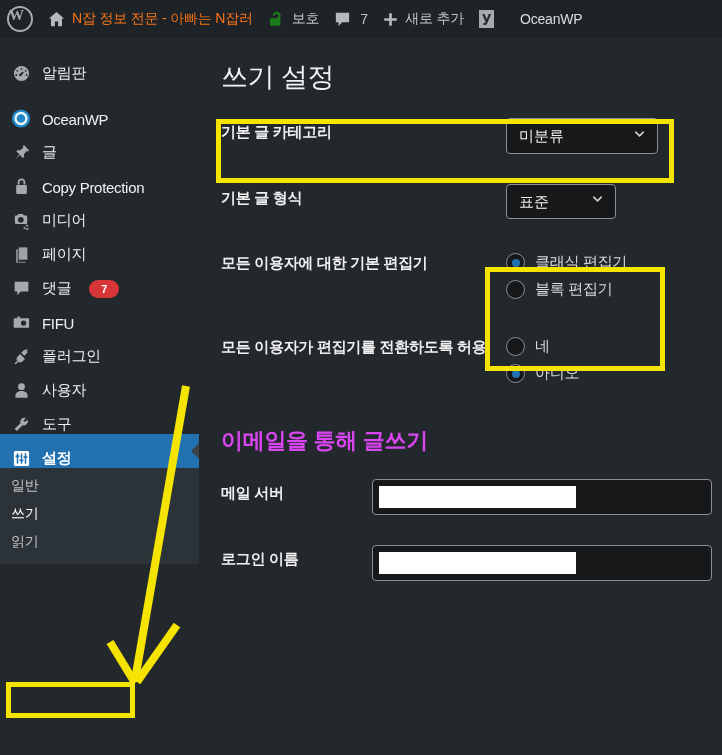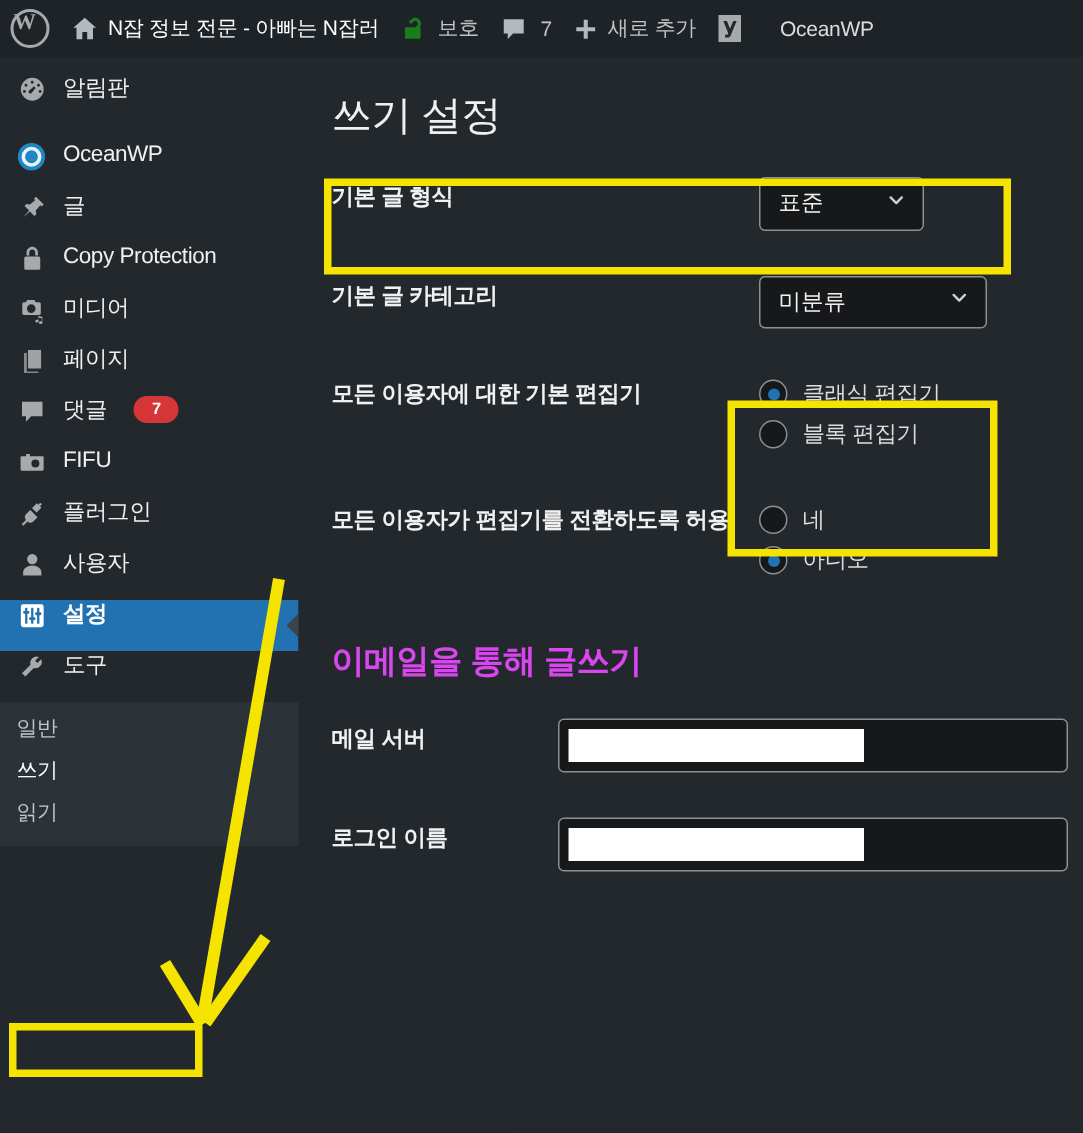--- a/index.html
+++ b/index.html
@@ -12,36 +12,36 @@
   .screen{position:relative;width:722px;height:755px;overflow:hidden;background:#23282d;}
 
   
   .adminbar{
     position:absolute;top:0;left:0;width:722px;height:38px;
     background:#1d2327;display:flex;align-items:center;
     color:#c3c4c7;font-size:14px;white-space:nowrap;
   }
   .ab-item{display:flex;align-items:center;height:38px;padding:0 7px;gap:6px;}
   .ab-label{color:#c3c4c7;font-size:14px;letter-spacing:-.2px;}
-  .ab-label.site{color:#ffffff;}
+  .ab-label.site{color:#f97316;}
   .ab-label.brand{color:#dcdcde;padding-left:10px;}
   .wp-logo{width:22px;height:22px;border-radius:50%;border:2px solid #a7aaad;
       display:flex;align-items:center;justify-content:center;color:#a7aaad;
       font-size:15px;font-weight:bold;font-family:"Liberation Serif",serif;line-height:1;}
   .icon{display:inline-block;vertical-align:middle;}
   .home-ico svg, .cmt-ico svg, .plus-ico svg, .shield-ico svg, .yoast-ico svg{display:block;}
   .count{color:#c3c4c7;font-size:14px;margin-left:2px;}
 
   
   .sidebar{
     position:absolute;left:0;top:38px;width:199px;height:717px;
     background:#23282d;
   }
   .menu-item{
-    position:relative;display:flex;align-items:flex-start;height:34px;
+    position:relative;display:flex;align-items:flex-end;height:34px;
     padding-left:11px;gap:11px;color:#f0f0f1;font-size:15px;
   }
   .menu-item .mlabel{font-size:15px;color:#f0f0f1;letter-spacing:-.3px;}
   .menu-item.sep{margin-top:11px;}
   .menu-item.current{background:#2271b1;color:#fff;}
   .menu-item.current .mlabel{color:#fff;font-weight:600;}
   .menu-item.current:after{
     content:"";position:absolute;right:0;top:50%;transform:translateY(-50%);
     border-style:solid;border-width:8px 8px 8px 0;
     border-color:transparent #3c434a transparent transparent;
@@ -274,93 +274,93 @@
     </div>
 
     <div class="menu-item">
       <span class="mi-icon">
         <svg width="19" height="19" viewBox="0 0 20 20" fill="currentColor">
           <circle cx="10" cy="6" r="3.6"></circle>
           <path d="M10 10.6c-3.6 0-6.4 2.1-6.4 4.8v2.2h12.8v-2.2c0-2.7-2.8-4.8-6.4-4.8z"></path>
         </svg>
       </span>
       <span class="mlabel">사용자</span>
+    </div>
+
+    <div class="menu-item">
+      <span class="mi-icon">
+        <svg width="19" height="19" viewBox="0 0 20 20" fill="currentColor">
+          <path d="M16.3 4.7L13.6 7.4 12 5.8l2.7-2.7a4.5 4.5 0 00-5.9 5.5l-6 6 2.3 2.3 6-6a4.5 4.5 0 005.2-6.2z"></path>
+        </svg>
+      </span>
+      <span class="mlabel">도구</span>
     </div>
 
     <div class="menu-item current">
       <span class="mi-icon">
         <svg width="19" height="19" viewBox="0 0 20 20">
           <rect x="2" y="2" width="16" height="16" rx="1.6" fill="#fff"></rect>
           <g fill="#2271b1">
             <rect x="5" y="4.4" width="1.6" height="11.2" rx=".6"></rect>
             <rect x="9.2" y="4.4" width="1.6" height="11.2" rx=".6"></rect>
             <rect x="13.4" y="4.4" width="1.6" height="11.2" rx=".6"></rect>
             <rect x="3.6" y="6.6" width="4.4" height="2" rx=".8"></rect>
             <rect x="7.8" y="11" width="4.4" height="2" rx=".8"></rect>
             <rect x="12" y="7.6" width="4.4" height="2" rx=".8"></rect>
           </g>
         </svg>
       </span>
       <span class="mlabel">설정</span>
     </div>
 
-    <div class="menu-item">
-      <span class="mi-icon">
-        <svg width="19" height="19" viewBox="0 0 20 20" fill="currentColor">
-          <path d="M16.3 4.7L13.6 7.4 12 5.8l2.7-2.7a4.5 4.5 0 00-5.9 5.5l-6 6 2.3 2.3 6-6a4.5 4.5 0 005.2-6.2z"></path>
-        </svg>
-      </span>
-      <span class="mlabel">도구</span>
-    </div>
-
     <div class="submenu">
       <a class="sub-item">일반</a>
       <a class="sub-item active">쓰기</a>
       <a class="sub-item">읽기</a>
     </div>
   </div>
 
   <div class="main">
     <h1 class="page-title">쓰기 설정</h1>
 
     <table class="form-table">
       <tbody>
           <tr>
+        <th>기본 글 카테고리</th>
+        <td>
+          <span class="sel-wrap">
+            <select class="wp-select sel-cat">
+              <option>미분류</option>
+            </select>
+            <span class="chev">
+              <svg width="15" height="15" viewBox="0 0 20 20" fill="none" stroke="currentColor" stroke-width="2.1" stroke-linecap="round" stroke-linejoin="round">
+                    <path d="M5 7.5l5 5 5-5"></path>
+                  </svg>
+            </span>
+          </span>
+        </td>
+      </tr>
+
+      <tr>
         <th>기본 글 형식</th>
         <td>
           <span class="sel-wrap">
             <select class="wp-select sel-fmt">
               <option>표준</option>
             </select>
             <span class="chev">
               <svg width="15" height="15" viewBox="0 0 20 20" fill="none" stroke="currentColor" stroke-width="2.1" stroke-linecap="round" stroke-linejoin="round">
                     <path d="M5 7.5l5 5 5-5"></path>
                   </svg>
             </span>
           </span>
         </td>
       </tr>
 
       <tr>
-        <th>기본 글 카테고리</th>
-        <td>
-          <span class="sel-wrap">
-            <select class="wp-select sel-cat">
-              <option>미분류</option>
-            </select>
-            <span class="chev">
-              <svg width="15" height="15" viewBox="0 0 20 20" fill="none" stroke="currentColor" stroke-width="2.1" stroke-linecap="round" stroke-linejoin="round">
-                    <path d="M5 7.5l5 5 5-5"></path>
-                  </svg>
-            </span>
-          </span>
-        </td>
-      </tr>
-
-      <tr>
         <th>모든 이용자에 대한 기본 편집기</th>
         <td>
           <div class="radio-row">
             <span class="radio on"></span>
             <span class="radio-label">클래식 편집기</span>
           </div>
           <div class="radio-row">
             <span class="radio"></span>
             <span class="radio-label">블록 편집기</span>
           </div>

